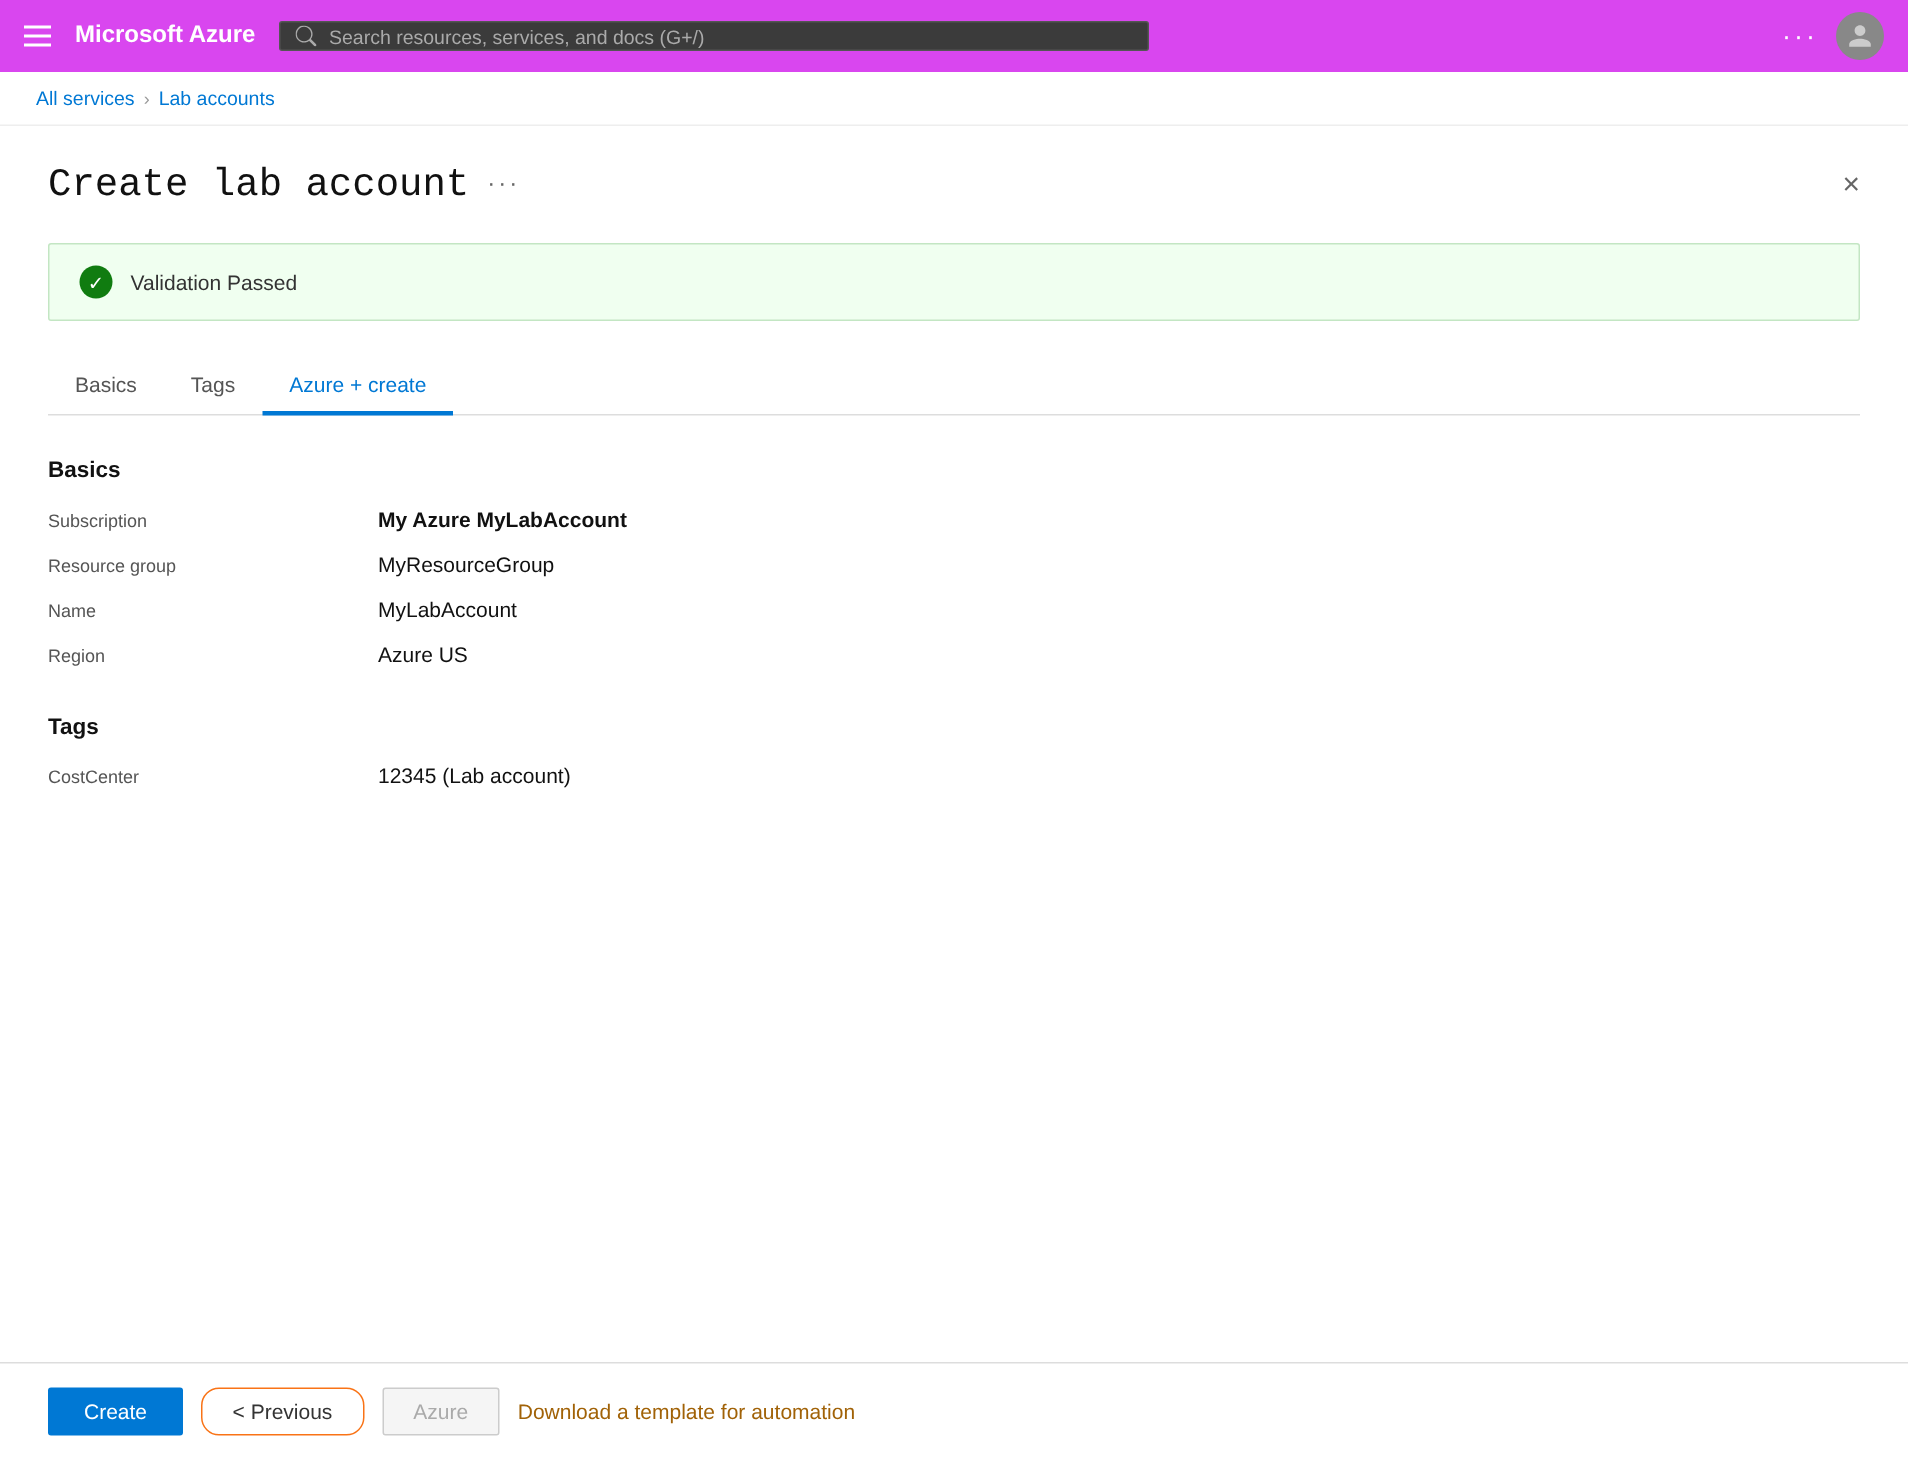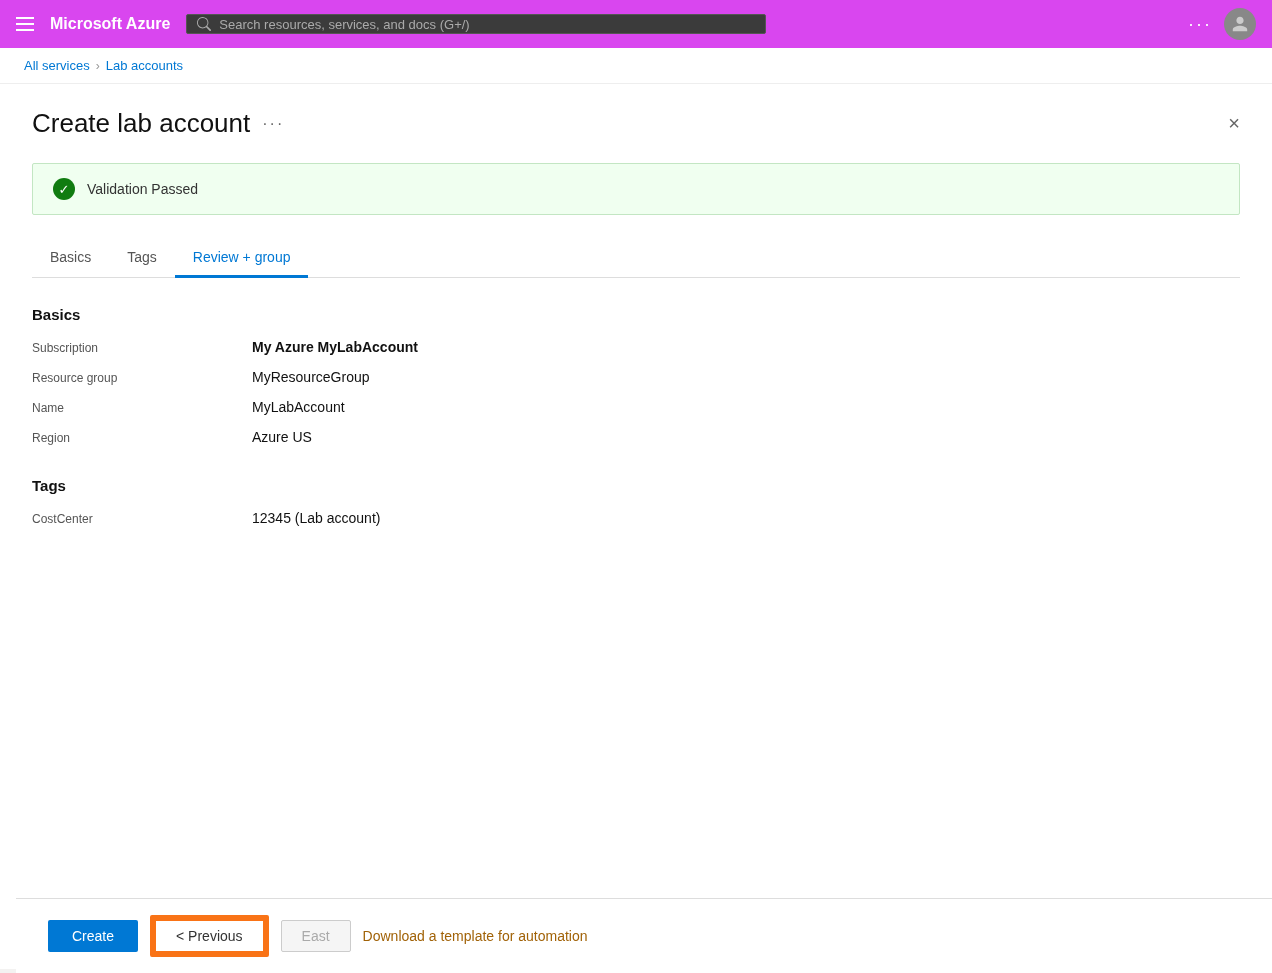--- a/index.html
+++ b/index.html
@@ -70,21 +70,21 @@
       position: relative;
     }
 
     .page-header {
       display: flex;
       align-items: center;
       justify-content: space-between;
       margin-bottom: 24px;
     }
     .page-title-row { display: flex; align-items: center; gap: 12px; }
-    .page-title { font-size: 26px; font-weight: 300; color: #111; }
+    .page-title { font-size: 26px; font-weight: 300; color: #111; font-family: Liberation Mono, monospace; }
     .page-menu-dots { color: #666; font-size: 16px; cursor: pointer; letter-spacing: 2px; }
     .close-btn { font-size: 20px; color: #666; cursor: pointer; background: none; border: none; }
 
     
     .validation-banner {
       background: #f0fff0;
       border: 1px solid #c3e6c3;
       border-radius: 2px;
       padding: 14px 20px;
       display: flex;
@@ -145,21 +145,21 @@
     .field-value {
       font-size: 14px;
       color: #111;
     }
     .field-value.bold { font-weight: 600; }
 
     
     .footer {
       position: fixed;
       bottom: 0;
-      left: 16px;
+      left: 0;
       right: 0;
       background: #fff;
       border-top: 1px solid #ddd;
       padding: 16px 32px;
       display: flex;
       align-items: center;
       gap: 12px;
     }
     .btn-create {
       background: #0078d4;
@@ -167,25 +167,25 @@
       border: none;
       padding: 8px 24px;
       font-size: 14px;
       font-weight: 500;
       cursor: pointer;
       border-radius: 2px;
     }
     .btn-previous {
       background: #fff;
       color: #333;
-      border: 6px solid #f97316;
+      border: 1px solid #f97316;
       padding: 7px 20px;
       font-size: 14px;
       cursor: pointer;
-      border-radius: 2px;
+      border-radius: 12px;
     }
     .btn-next {
       background: #f5f5f5;
       color: #aaa;
       border: 1px solid #ccc;
       padding: 7px 20px;
       font-size: 14px;
       cursor: not-allowed;
       border-radius: 2px;
     }
@@ -244,21 +244,21 @@
   </div>
 
   <div class="validation-banner">
     <div class="check-circle">✓</div>
     <span class="validation-text">Validation Passed</span>
   </div>
 
   <div class="tabs">
     <div class="tab">Basics</div>
     <div class="tab">Tags</div>
-    <div class="tab active">Review + group</div>
+    <div class="tab active">Azure + create</div>
   </div>
 
   <div>
     <div class="section-title">Basics</div>
     <div class="fields-grid">
       <span class="field-label">Subscription</span>
       <span class="field-value bold">My Azure MyLabAccount</span>
 
       <span class="field-label">Resource group</span>
       <span class="field-value">MyResourceGroup</span>
@@ -277,15 +277,15 @@
       <span class="field-label">CostCenter</span>
       <span class="field-value">12345 (Lab account)</span>
     </div>
   </div>
 
 </div>
 
 <div class="footer">
   <button class="btn-create">Create</button>
   <button class="btn-previous">&lt; Previous</button>
-  <button class="btn-next" disabled="">East</button>
+  <button class="btn-next" disabled="">Azure</button>
   <a href="#" class="btn-download">Download a template for automation</a>
 </div>
 
 </body></html>

